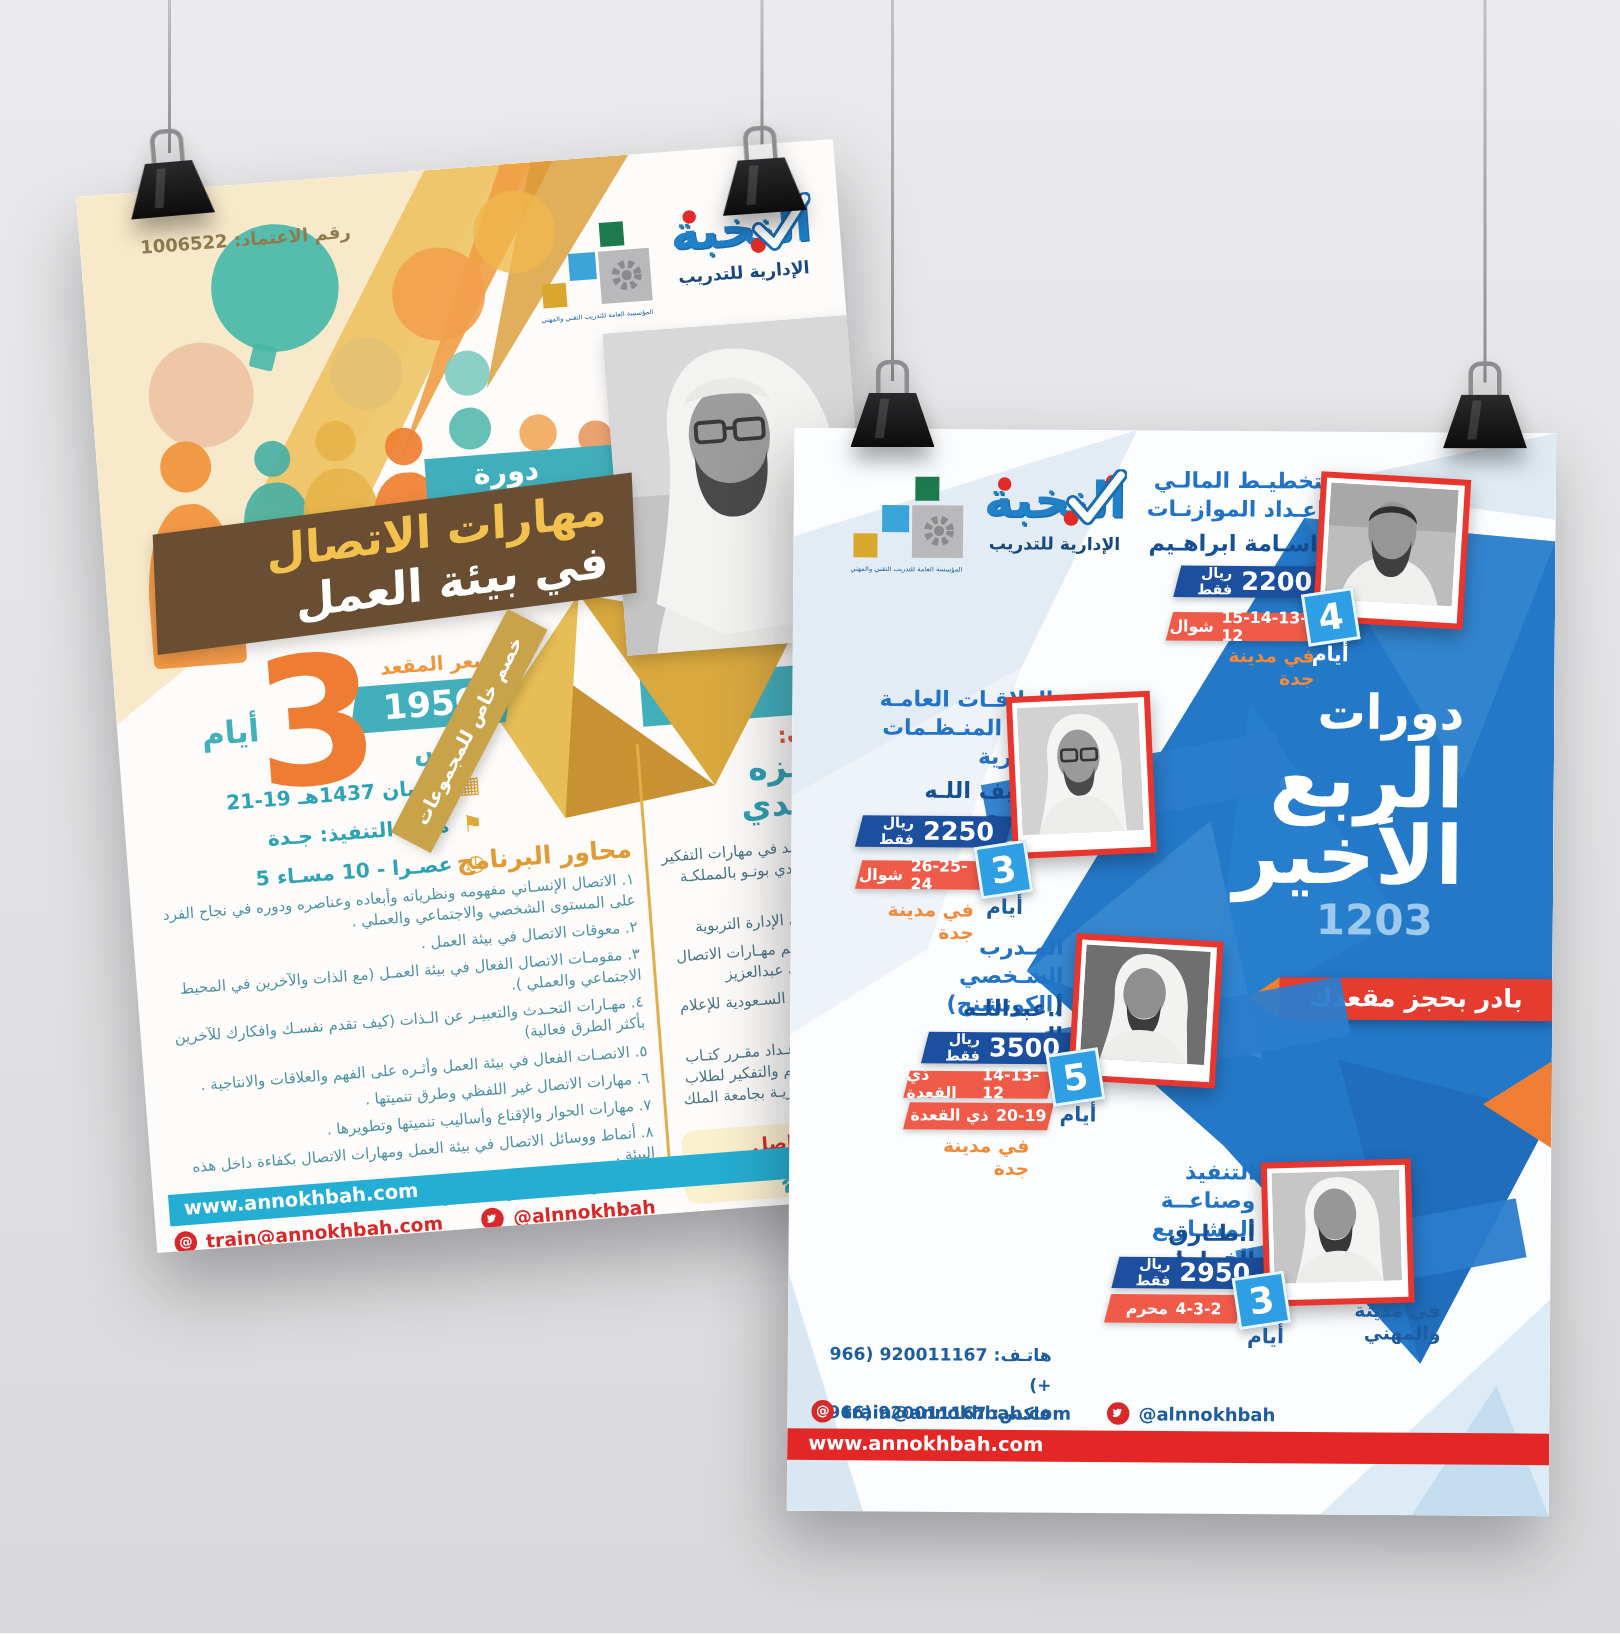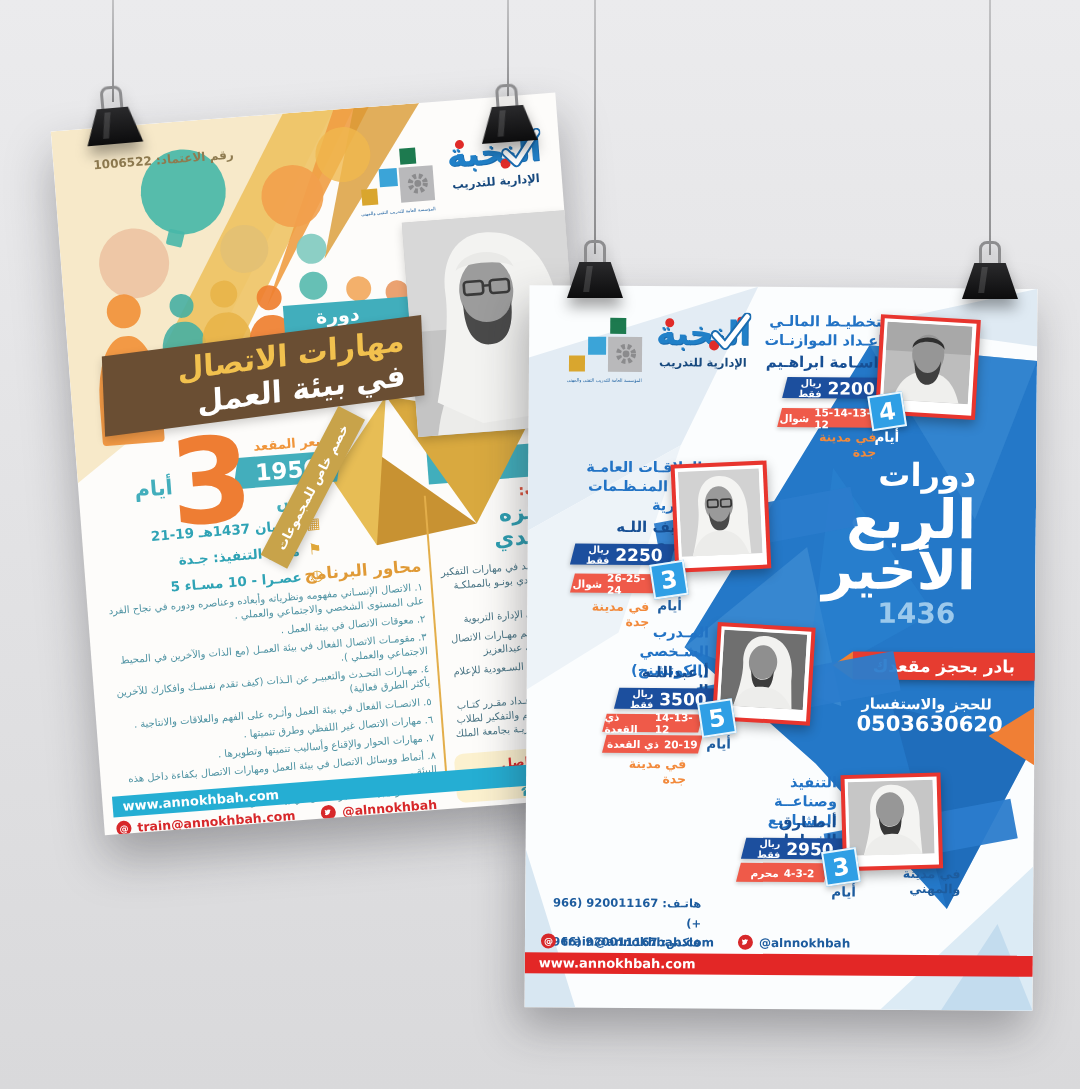--- a/index.html
+++ b/index.html
@@ -315,30 +315,26 @@
         <polyline points="6,22 16,33 38,4" fill="none" stroke="#1a6cb0" stroke-width="9" stroke-linecap="round" stroke-linejoin="round"></polyline>
         <polyline points="6,22 16,33 38,4" fill="none" stroke="#ffffff" stroke-width="5" stroke-linecap="round" stroke-linejoin="round"></polyline>
         </svg>
       <div class="brandtag" style="margin-top:6px;">الإدارية للتدريب</div>
     </div>
 
     <div class="abs" style="left:330px;top:168px;width:118px;text-align:right;direction:rtl;">
       <div class="hl1">دورات</div>
       <div class="hl2">الربع</div>
       <div class="hl2">الأخير</div>
-      <div class="hlyear" style="text-align:center;">1436</div>
+      <div class="hlyear" style="text-align:center;">1203</div>
     </div>
 
     <div class="abs cta" style="left:326px;top:364px;width:182px;height:28px;">بادر بحجز مقعدك</div>
     <div class="cta-tri" style="left:306px;top:364px;border-width:14px 20px 14px 0;border-color:transparent #f08030 transparent transparent;"></div>
 
-    <div class="abs" style="left:330px;top:408px;width:140px;text-align:center;">
-      <div class="book-l">للحجز والاستفسار</div>
-      <div class="book-p">0503630620</div>
-    </div>
 
     <div>
       <div class="abs ctitle rtl" style="left:233px;top:25px;width:130px;">
         <div>التخطيـط المالـي</div>
           <div>واعـداد الموازنـات</div>
         </div>
       <div class="abs ctrainer rtl" style="left:233px;top:66px;width:130px;">د.اسـامة ابراهـيم</div>
       <div class="abs pband" style="left:256px;top:90px;width:100px;height:21px;">
         <div class="pband-in">
             <span class="n">2200</span>

